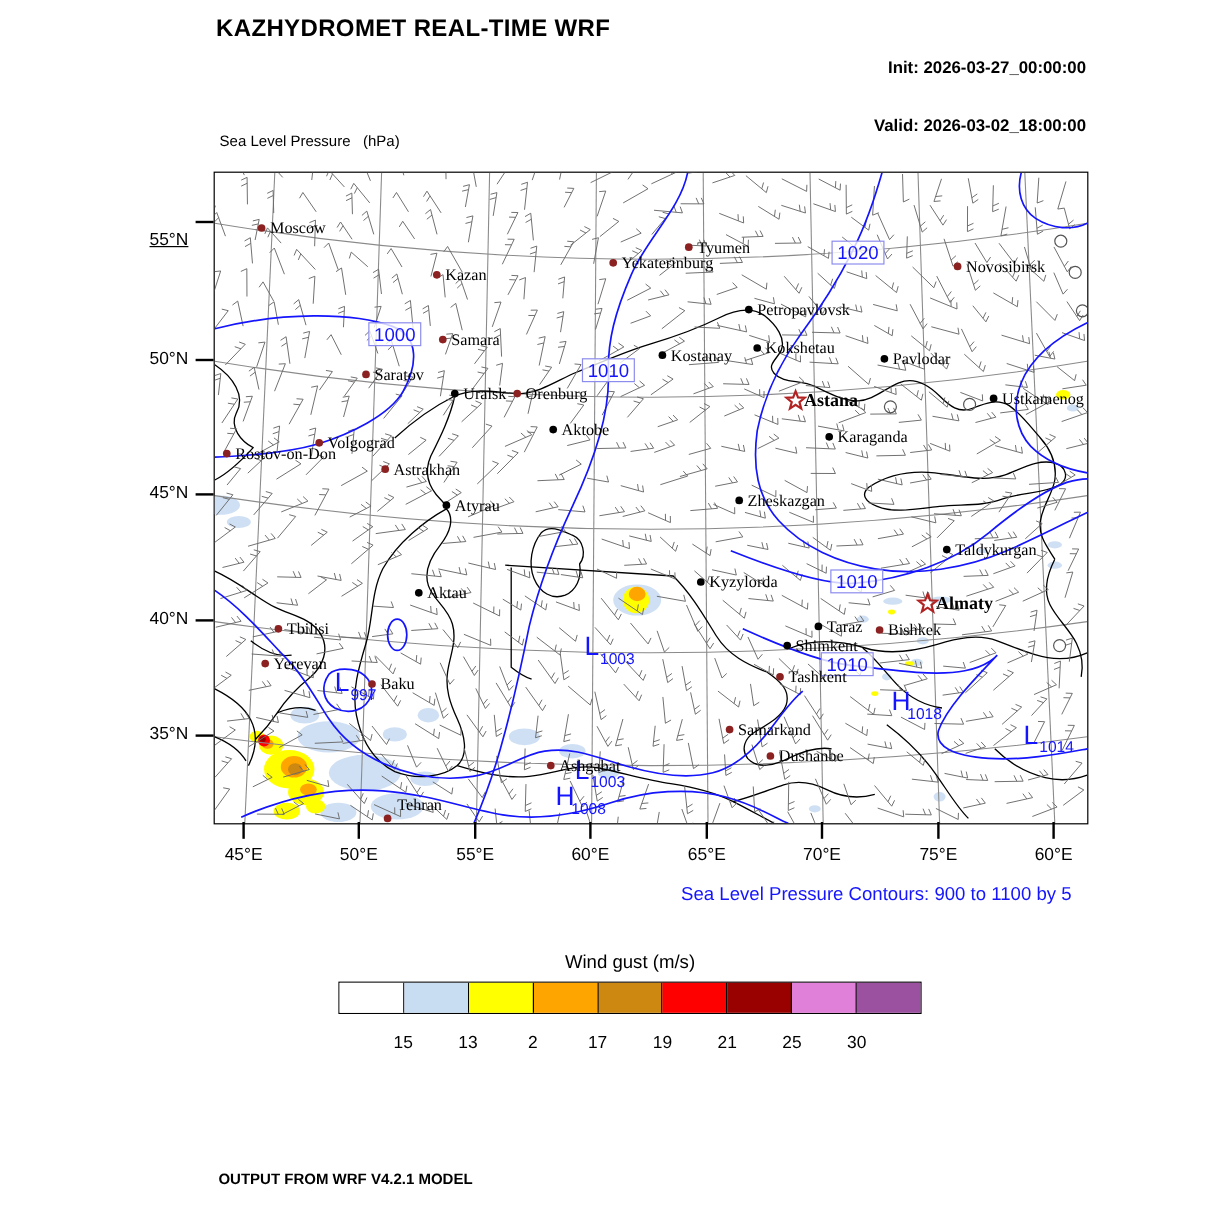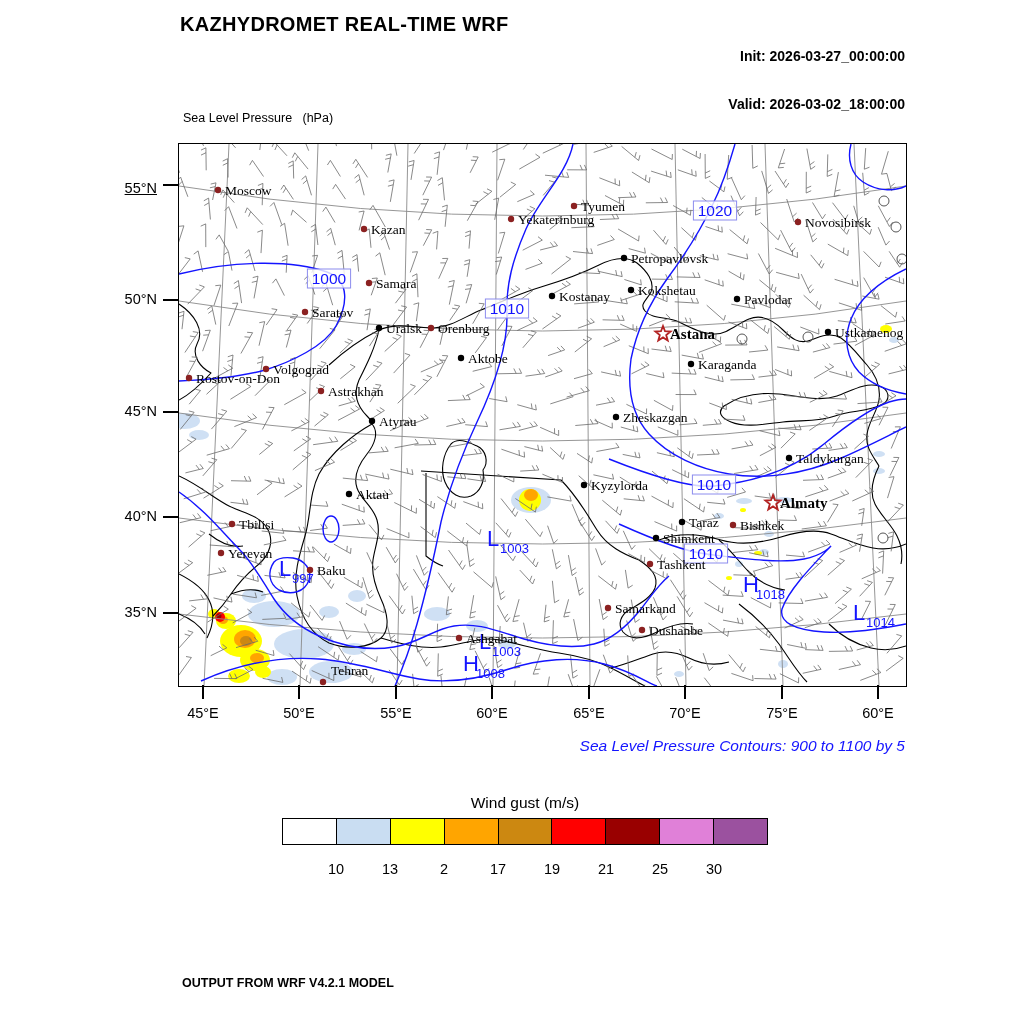--- a/index.html
+++ b/index.html
@@ -243,21 +243,21 @@
           <text x="470" y="490.5" font-size="13.5" font-weight="normal" font-family="&quot;Liberation Serif&quot;,serif" fill="#000">Dushanbe</text>
           <circle cx="280" cy="494" r="3.2" fill="#8b2121"></circle>
           <text x="287" y="498.5" font-size="13.5" font-weight="normal" font-family="&quot;Liberation Serif&quot;,serif" fill="#000">Ashgabat</text>
           <circle cx="144" cy="538" r="3.2" fill="#8b2121"></circle>
           <text x="152" y="531" font-size="13.5" font-weight="normal" font-family="&quot;Liberation Serif&quot;,serif" fill="#000">Tehran</text>
         </g>
       </svg>
   </div>
 
   <div id="axis-layer">
-      <div class="abs ylab" style="left:97px;top:180px;text-decoration:underline;">55°N</div>
+      <div class="abs ylab" style="left:97px;top:192px;text-decoration:underline;">55°N</div>
       <div class="abs ytick" style="left:163px;top:184px;"></div>
       <div class="abs ylab" style="left:97px;top:291px;">50°N</div>
       <div class="abs ytick" style="left:163px;top:299px;"></div>
       <div class="abs ylab" style="left:97px;top:403px;">45°N</div>
       <div class="abs ytick" style="left:163px;top:411px;"></div>
       <div class="abs ylab" style="left:97px;top:508px;">40°N</div>
       <div class="abs ytick" style="left:163px;top:516px;"></div>
       <div class="abs ylab" style="left:97px;top:604px;">35°N</div>
       <div class="abs ytick" style="left:163px;top:612px;"></div>
       <div class="abs xtick" style="left:202px;top:685px;"></div>
@@ -271,36 +271,36 @@
       <div class="abs xtick" style="left:588px;top:685px;"></div>
       <div class="abs xlab" style="left:589px;top:705px;">65°E</div>
       <div class="abs xtick" style="left:684px;top:685px;"></div>
       <div class="abs xlab" style="left:685px;top:705px;">70°E</div>
       <div class="abs xtick" style="left:781px;top:685px;"></div>
       <div class="abs xlab" style="left:782px;top:705px;">75°E</div>
       <div class="abs xtick" style="left:877px;top:685px;"></div>
       <div class="abs xlab" style="left:878px;top:705px;">60°E</div>
     </div>
 
-  <div class="abs caption" style="left:500px;top:737px;width:405px;font-style:italic;">Sea Level Pressure Contours: 900 to 1100 by 5</div>
+  <div class="abs caption" style="left:488px;top:737px;width:405px;">Sea Level Pressure Contours: 900 to 1100 by 5</div>
 
   <div class="abs cb-title" style="left:282px;top:794px;width:486px;">Wind gust  (m/s)</div>
   <div class="abs cb-bar" id="cb-bar" style="left:282px;top:818px;width:486px;height:27px;">
       <div class="cb-cell" style="background: rgb(255, 255, 255);"></div>
       <div class="cb-cell" style="background: rgb(201, 221, 242);"></div>
       <div class="cb-cell" style="background: rgb(255, 255, 0);"></div>
       <div class="cb-cell" style="background: rgb(255, 165, 0);"></div>
       <div class="cb-cell" style="background: rgb(204, 136, 17);"></div>
       <div class="cb-cell" style="background: rgb(255, 0, 0);"></div>
       <div class="cb-cell" style="background: rgb(153, 0, 0);"></div>
       <div class="cb-cell" style="background: rgb(224, 128, 216);"></div>
       <div class="cb-cell" style="background: rgb(155, 81, 159);"></div>
     </div>
   <div id="cb-ticks">
-      <div class="abs cb-tick" style="left: 336px; top: 861px;">10</div>
+      <div class="abs cb-tick" style="left: 336px; top: 861px;">15</div>
       <div class="abs cb-tick" style="left: 390px; top: 861px;">13</div>
       <div class="abs cb-tick" style="left: 444px; top: 861px;">2</div>
       <div class="abs cb-tick" style="left: 498px; top: 861px;">17</div>
       <div class="abs cb-tick" style="left: 552px; top: 861px;">19</div>
       <div class="abs cb-tick" style="left: 606px; top: 861px;">21</div>
       <div class="abs cb-tick" style="left: 660px; top: 861px;">25</div>
       <div class="abs cb-tick" style="left: 714px; top: 861px;">30</div>
     </div>
 
   <div class="abs footer" style="left:182px;top:976px;">OUTPUT FROM WRF V4.2.1 MODEL</div>

